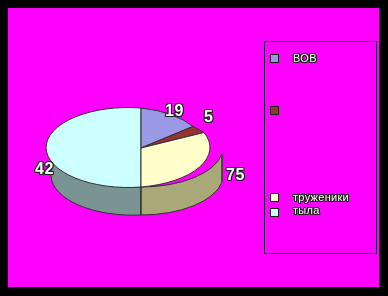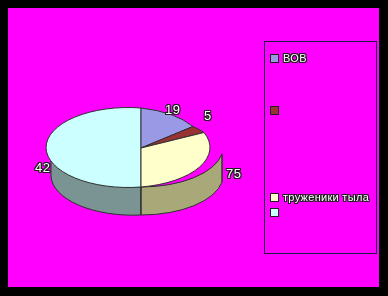--- a/index.html
+++ b/index.html
@@ -21,22 +21,22 @@
   
   #pie-wrap{
     position:absolute;left:0;top:0;width:371px;height:279px;
   }
   #pie-svg{position:absolute;left:0;top:0;}
 
   
   .data-label{
     position:absolute;
     color:#FFFFFF;
-    font-size:13px;
-    font-weight:400;
+    font-size:16px;
+    font-weight:700;
     letter-spacing:0.5px;
     white-space:nowrap;
     text-shadow:
       -1px -1px 0 #202020, 1px -1px 0 #202020,
       -1px  1px 0 #202020, 1px  1px 0 #202020,
        0px -1px 0 #202020, 0px  1px 0 #202020,
       -1px  0px 0 #202020, 1px  0px 0 #202020;
   }
   #lbl-vov   {left:157px;top:94px;}
   #lbl-inv   {left:196px;top:100px;}
@@ -50,21 +50,21 @@
     width:113px;height:213px;
     border:1px solid #1A1A4D;
     background:transparent;
     box-sizing:border-box;
   }
   .legend-row{
     position:absolute;
     left:5px;
     display:flex;
     align-items:flex-start;
-    gap:4px;
+    gap:14px;
   }
   #legend-row-0{top:10px;}
   #legend-row-1{top:62px;}
   #legend-row-2{top:113px;margin-top:36px;}
   #legend-row-3{top:164px;}
 
   .swatch{
     width:9px;height:9px;
     border:1px solid #202020;
     box-sizing:border-box;

